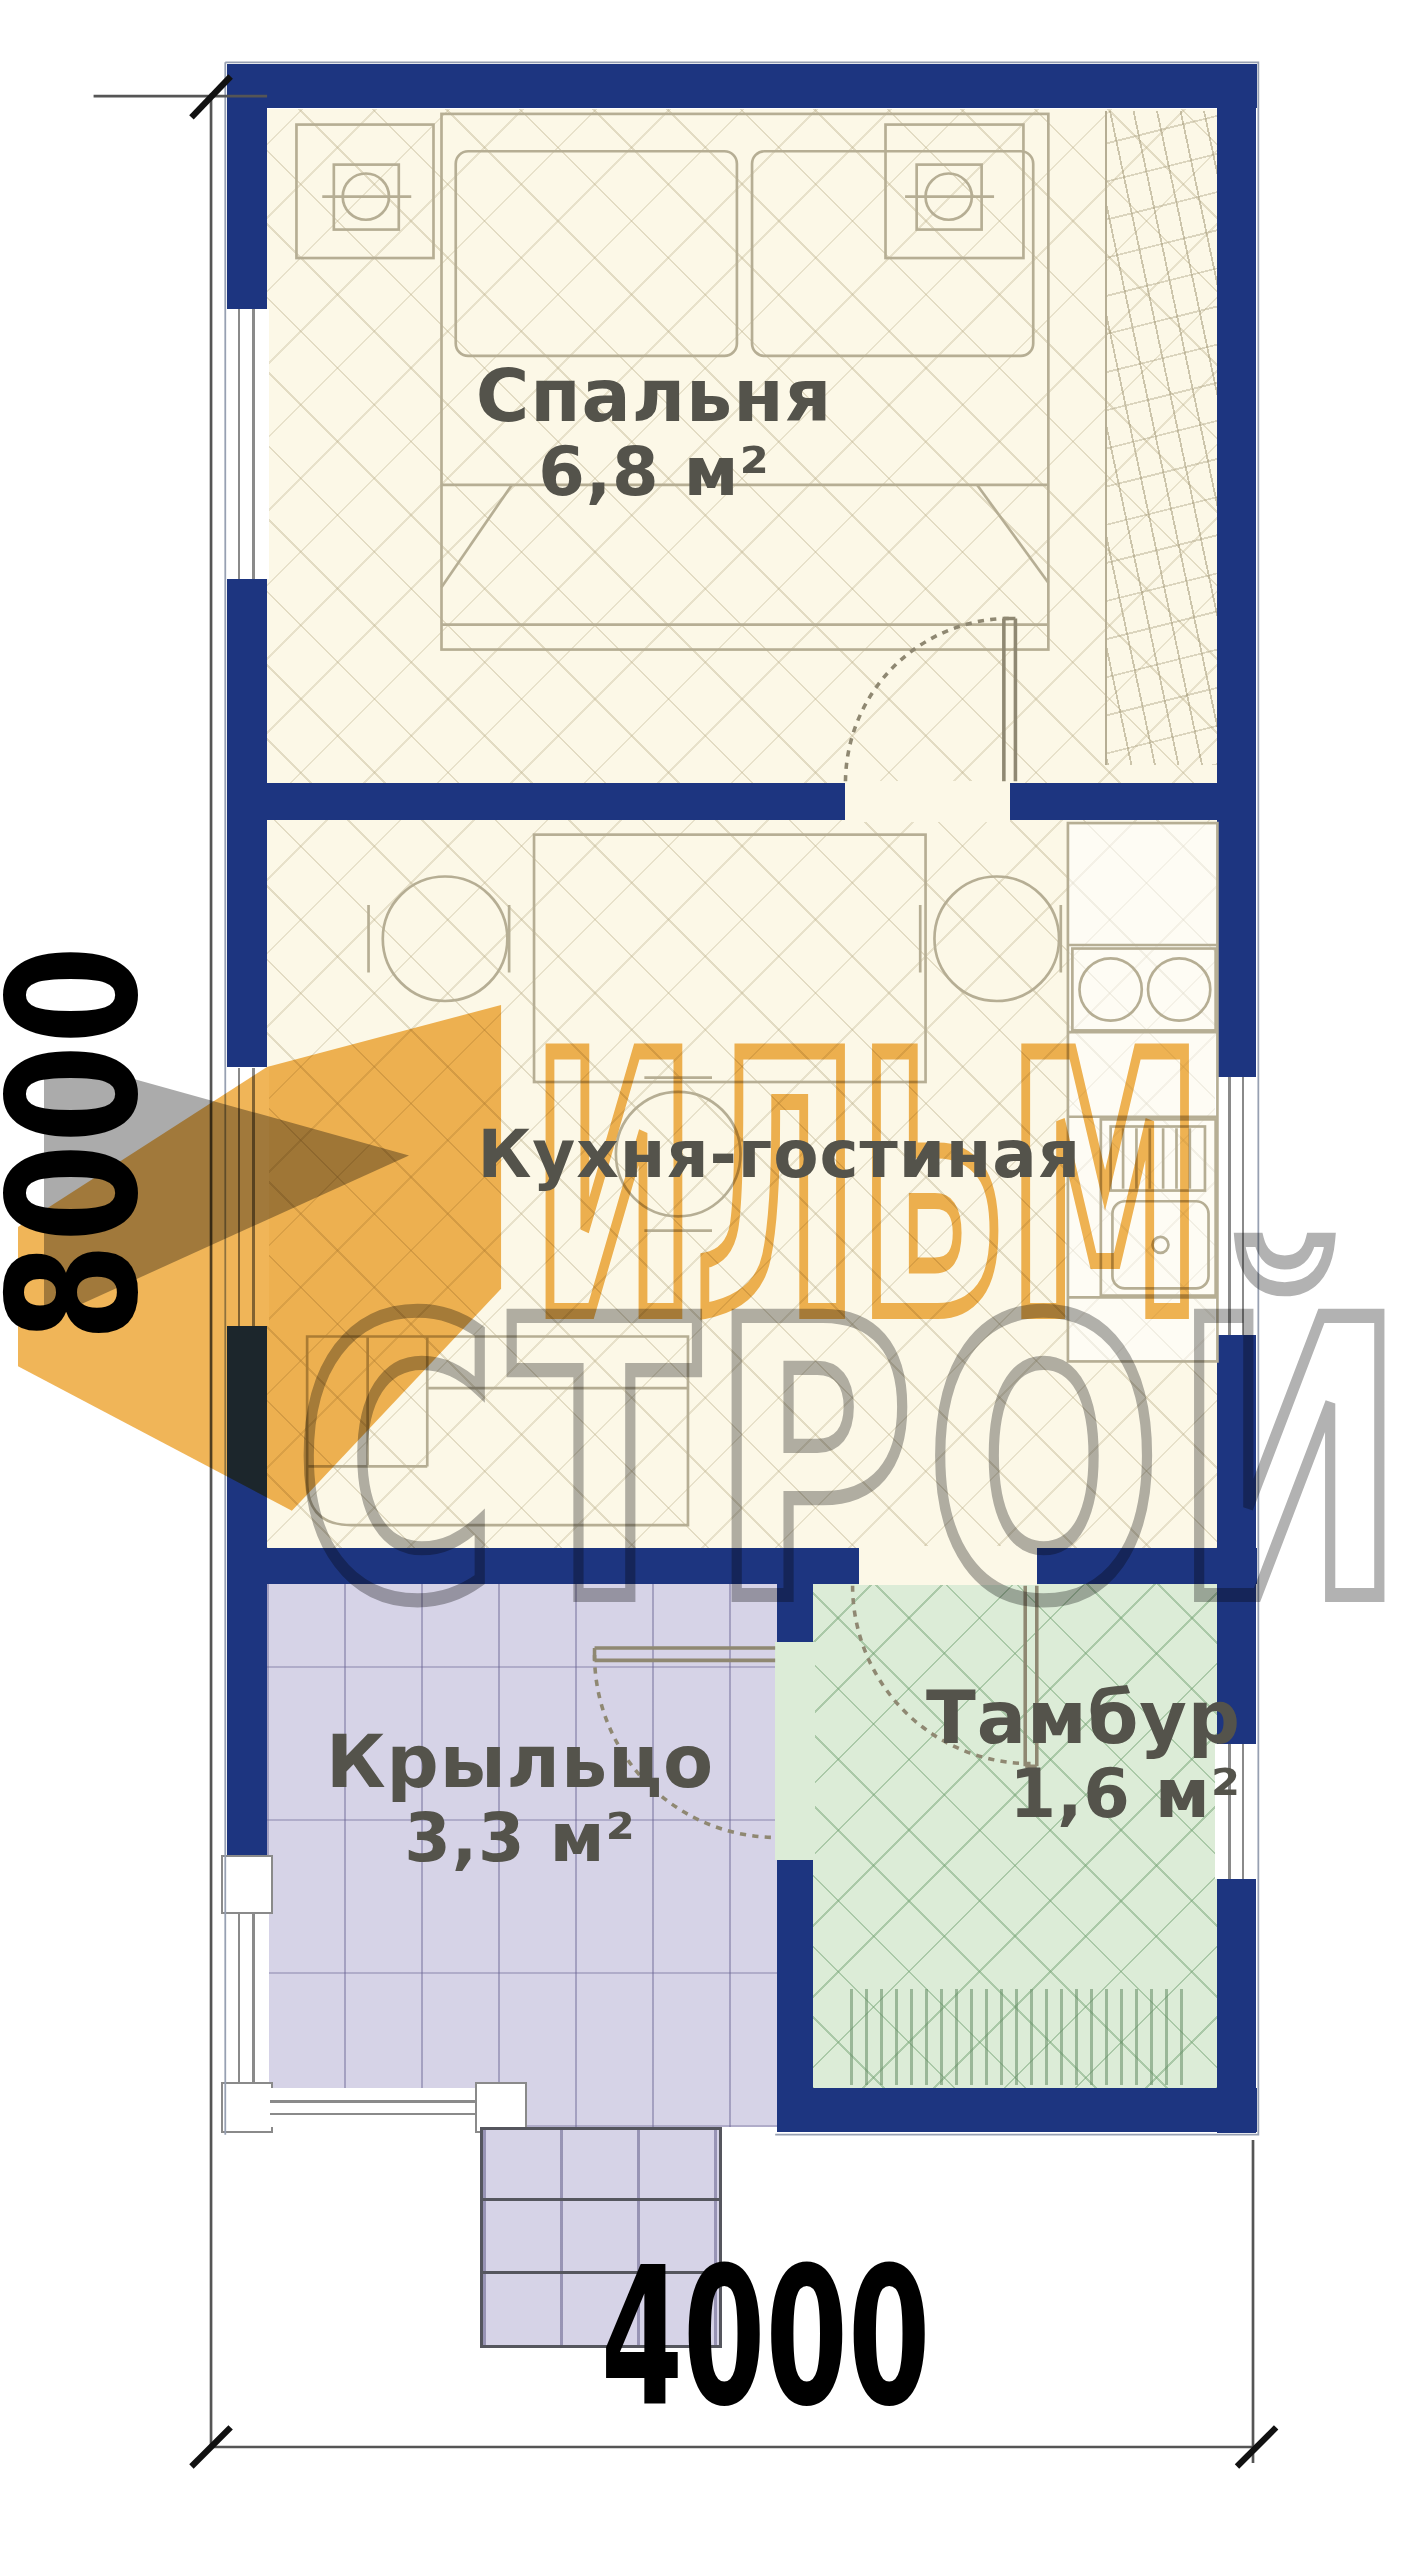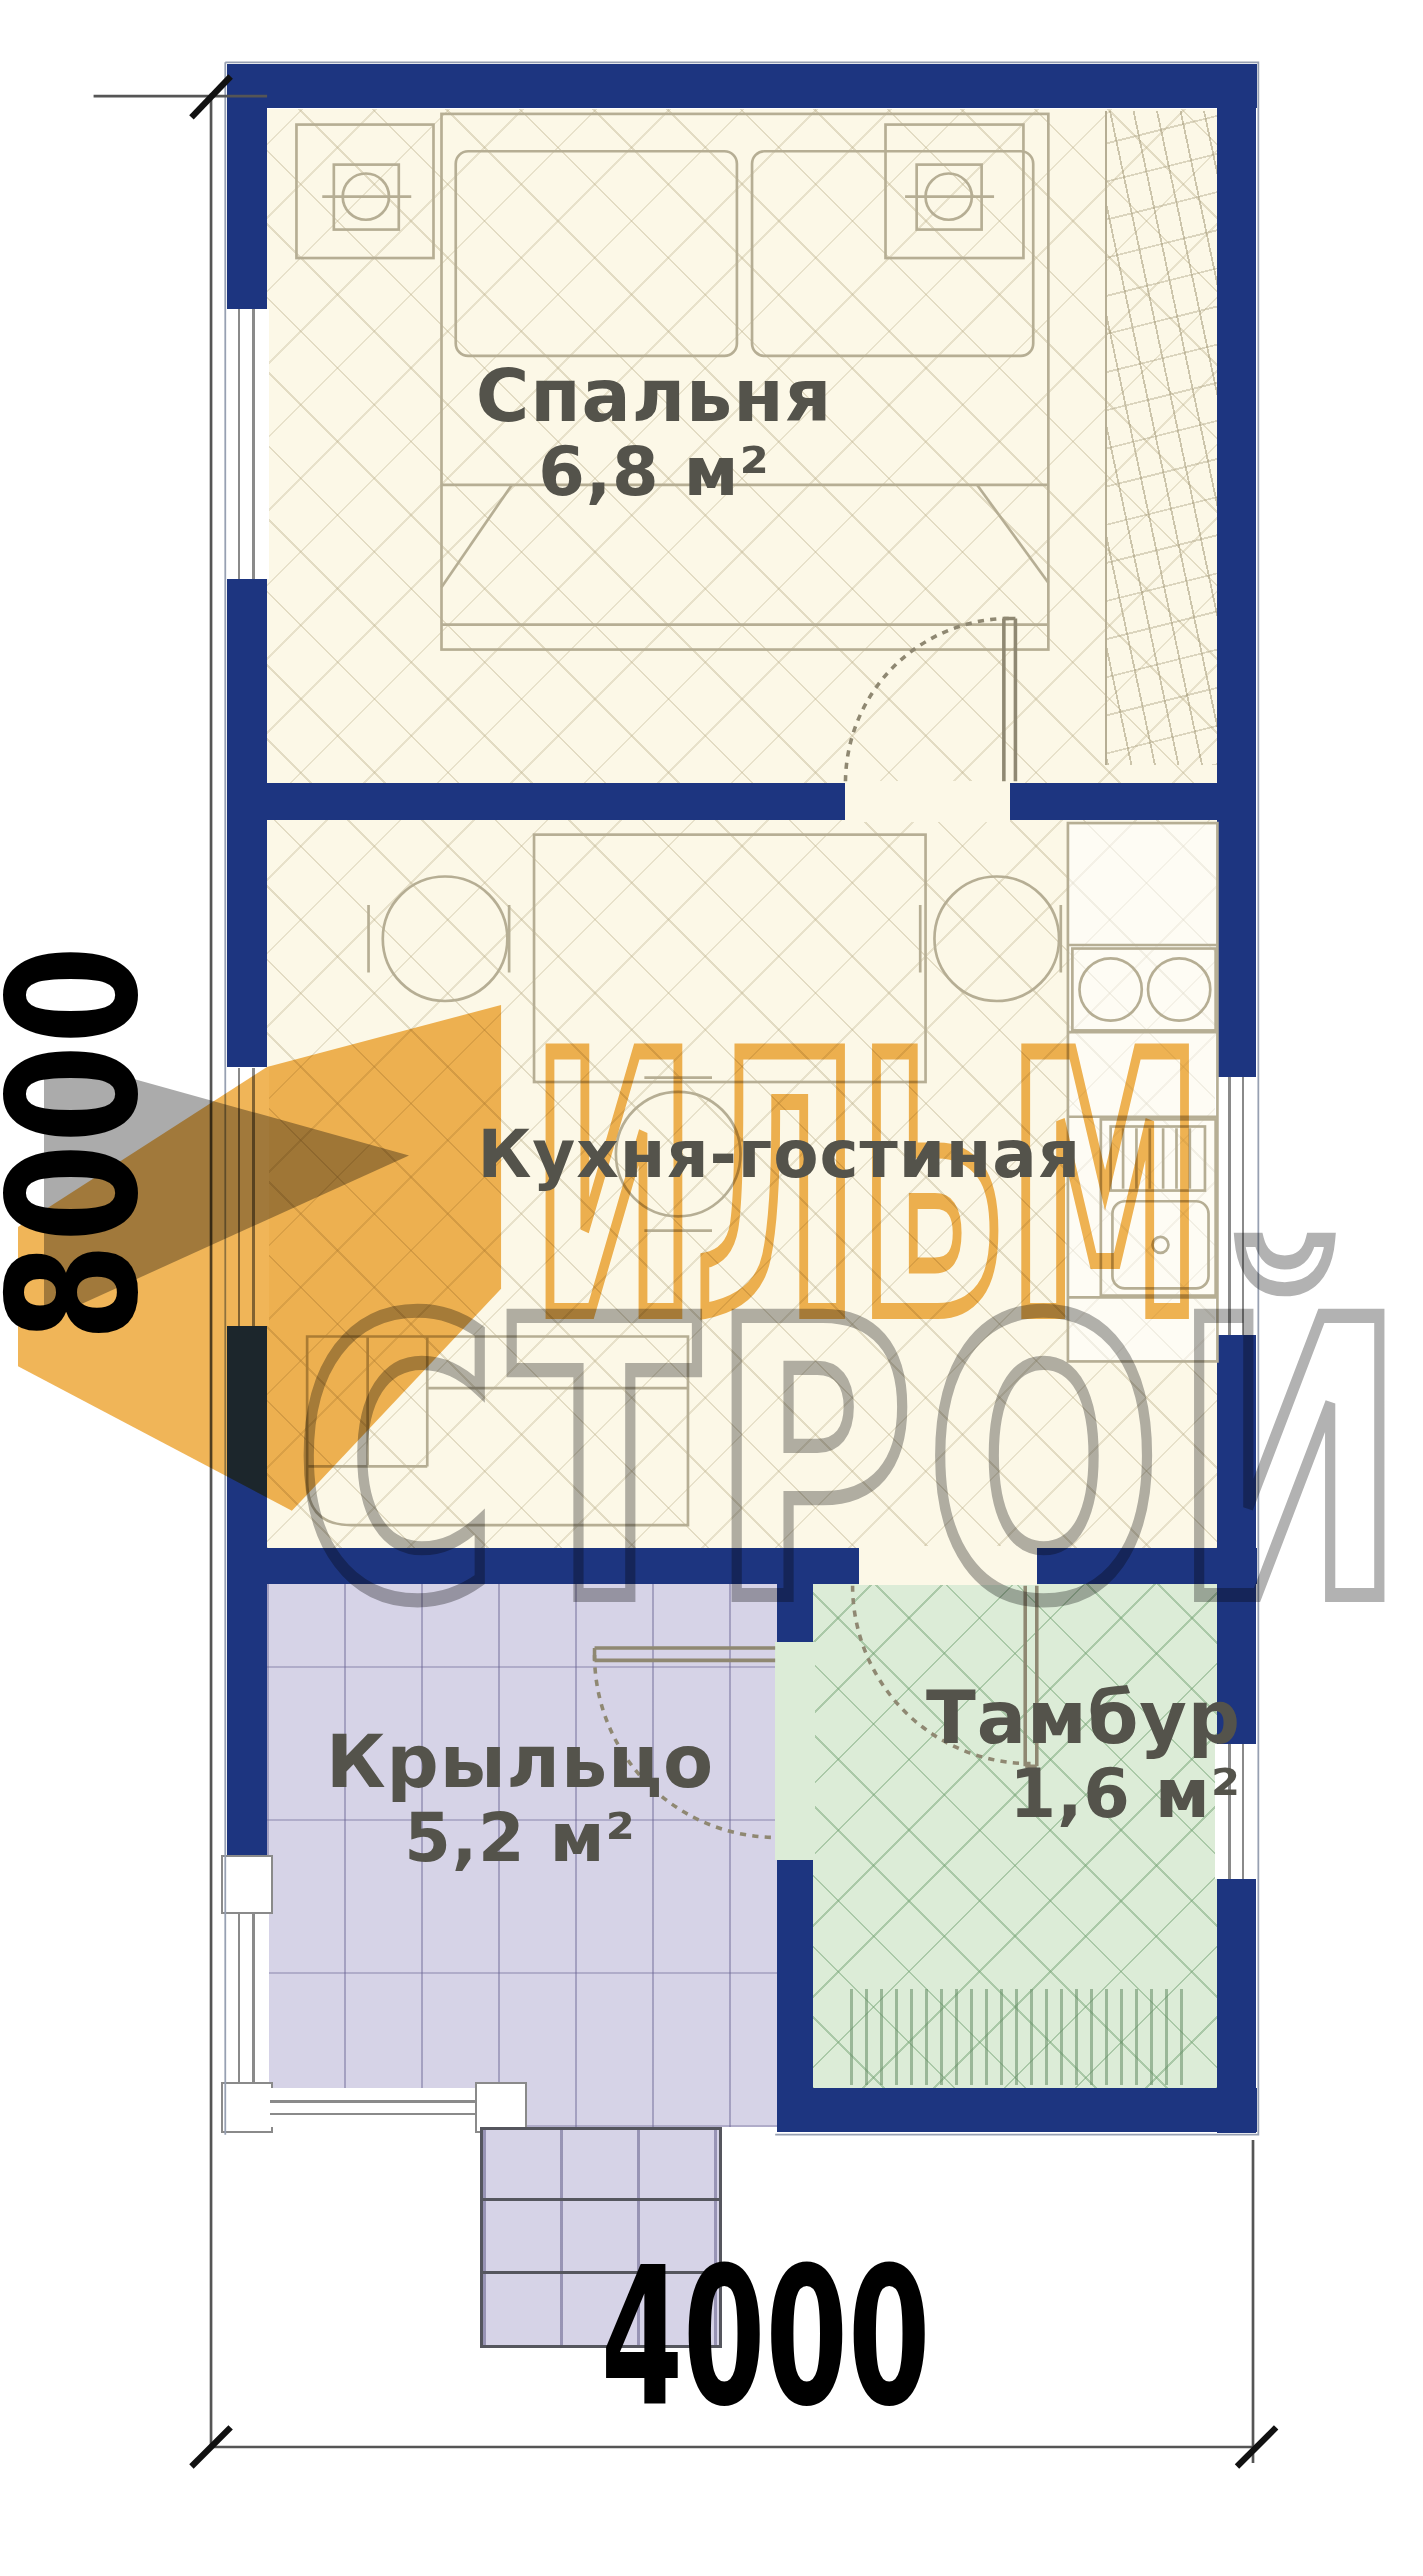--- a/index.html
+++ b/index.html
@@ -216,21 +216,21 @@
 
   <div class="lbl" style="left:387px;top:356px;width:534px;">
     <div class="nm">Спальня</div>
     <div class="area">6,8 м²</div>
   </div>
   <div class="lbl kitchen" style="left:458px;top:1119px;width:623px;">
     <div class="nm">Кухня-гостиная</div>
   </div>
   <div class="lbl" style="left:253px;top:1722px;width:534px;">
     <div class="nm">Крыльцо</div>
-    <div class="area">5,2 м²</div>
+    <div class="area">3,3 м²</div>
   </div>
   <div class="lbl" style="left:707px;top:1678px;width:534px;text-align:right;">
     <div class="nm">Тамбур</div>
     <div class="area">1,6 м²</div>
   </div>
 
   <div class="dimtxt" style="left:-189px;top:1050px;width:534px;height:187px;font-size:178px;transform:rotate(-90deg) scaleX(.8);">8000</div>
   <div class="dimtxt" style="left:494px;top:2242px;width:543px;font-size:191px;transform:scaleX(.62);">4000</div>
 
 </div>

